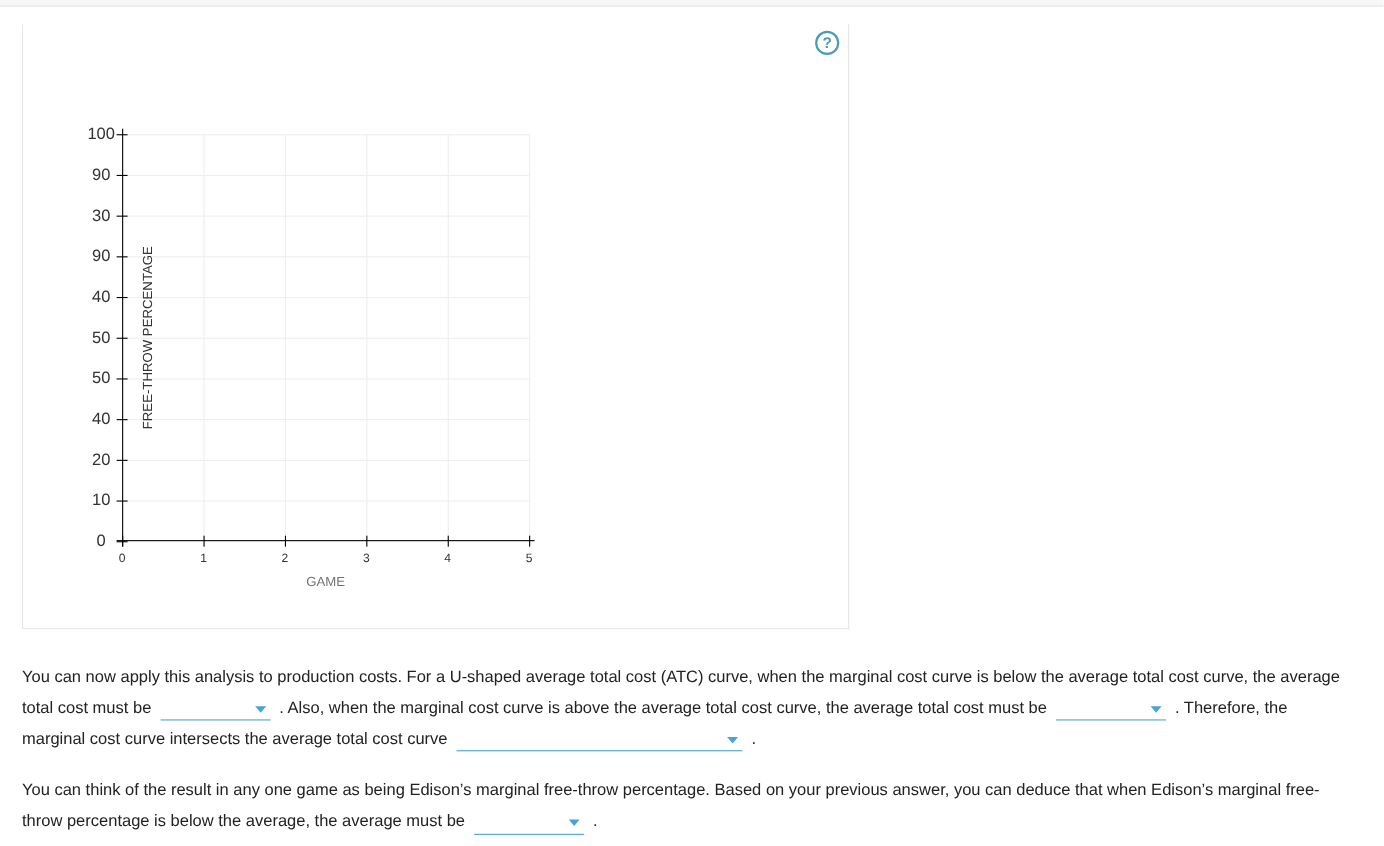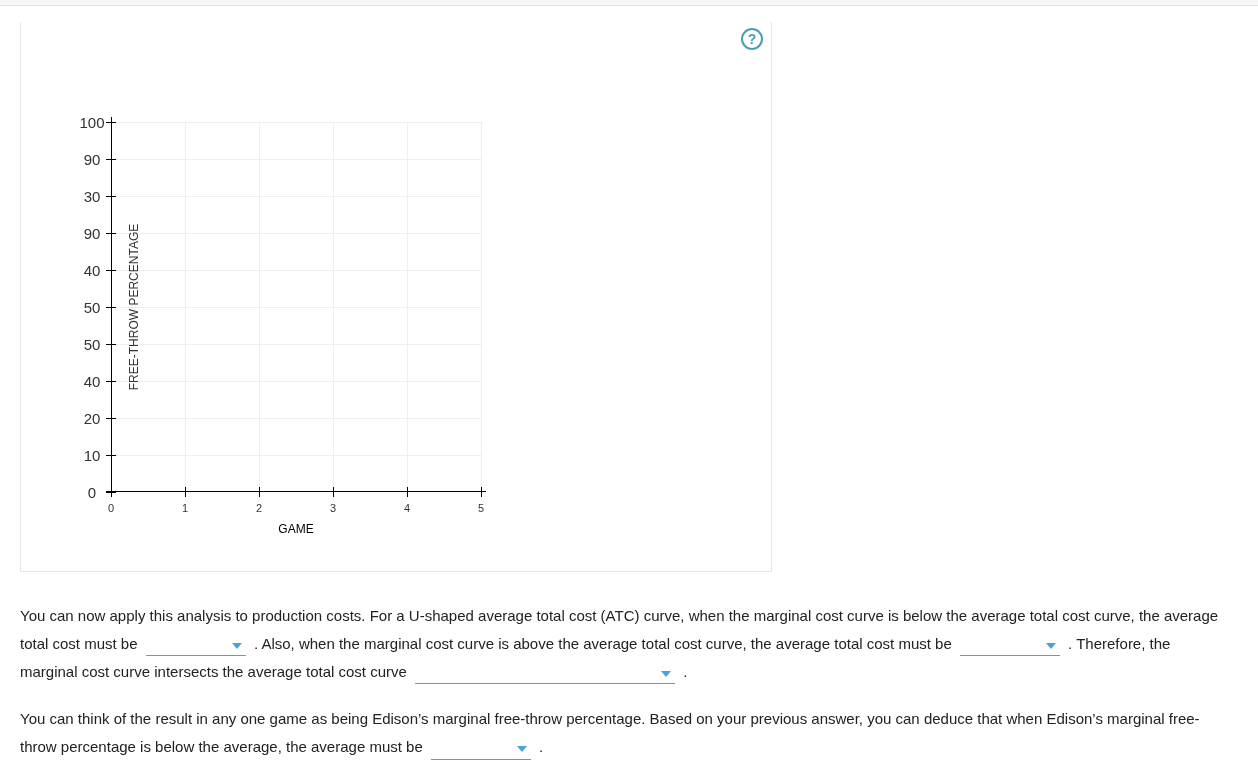--- a/index.html
+++ b/index.html
@@ -42,21 +42,21 @@
     .ylabel { position: absolute; left: -34px; font-size: 15px; color: #333; transform: translateY(-50%); text-align: center; width: 30px; }
     .xlabel { position: absolute; bottom: -22px; font-size: 11px; color: #333; transform: translateX(-50%); }
     .axis-title-y {
       position: absolute; left: -60px; top: 50%;
       transform: translateY(-50%) rotate(-90deg);
       font-size: 12px; color: #333; letter-spacing: 0px;
       white-space: nowrap;
     }
     .axis-title-x {
       position: absolute; bottom: -44px; left: 50%;
-      transform: translateX(-50%); font-size: 12px; color: #000000;
+      transform: translateX(-50%); font-size: 12px; color: #737373;
     }
     .legend {
       position: absolute; left: 500px; top: 115px; width: 240px; text-align: center;
       color: #333;
     }
     .legend-item { margin-bottom: 46px; }
     .legend-label { font-size: 14px; color: #222; }
     .legend-marker { display: flex; justify-content: center; align-items: center; height: 20px; margin-bottom: 14px; }
     .marker-line { height: 3px; width: 12px; }
     .marker-square {

